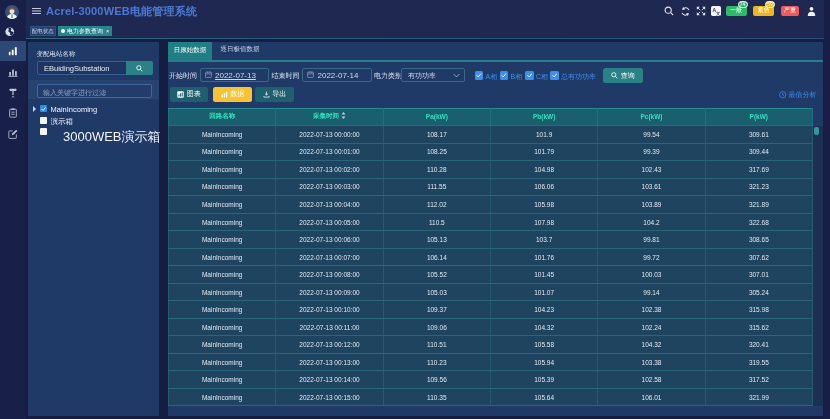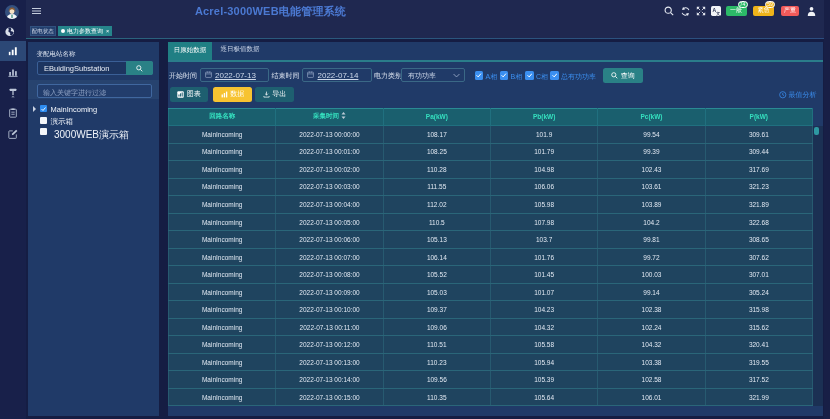--- a/index.html
+++ b/index.html
@@ -16,21 +16,21 @@
 <div class="abs" style="left:26px;top:38px;width:798px;height:1.2px;background:linear-gradient(90deg,#2a6a7e 0%,#2a5a7c 30%,#2c4d80 100%);"></div>
 
 <div class="abs" style="left:824px;top:0;width:6px;height:419px;background:#181f46;"></div>
 
 <svg class="abs" style="left:31.5px;top:8px" width="9" height="6" viewBox="0 0 9 6">
   <rect x="0" y="0" width="9" height="1" fill="#c5cddd"></rect>
   <rect x="0" y="2.5" width="9" height="1" fill="#c5cddd"></rect>
   <rect x="0" y="5" width="9" height="1" fill="#c5cddd"></rect>
 </svg>
 
-<div class="abs" style="left:46px;top:4px;width:300px;height:15px;font-size:11px;color:#4b79d2;font-weight:bold;letter-spacing:0.2px;text-align:right;">Acrel-3000WEB电能管理系统</div>
+<div class="abs" style="left:46px;top:4px;width:300px;height:15px;font-size:11px;color:#4b79d2;font-weight:bold;letter-spacing:0.2px;">Acrel-3000WEB电能管理系统</div>
 
 <svg class="abs" style="left:664px;top:6px" width="10" height="10" viewBox="0 0 10 10">
   <circle cx="4.2" cy="4.2" r="3.1" fill="none" stroke="#e8ecf4" stroke-width="1.1"></circle>
   <line x1="6.6" y1="6.6" x2="9.2" y2="9.2" stroke="#e8ecf4" stroke-width="1.1"></line>
 </svg>
 <svg class="abs" style="left:680px;top:5.5px" width="11" height="11" viewBox="0 0 24 24">
   <path d="M 19.5 9 A 8 8 0 0 0 5.5 7.5" fill="none" stroke="#e8ecf4" stroke-width="2.2"></path>
   <path d="M 4.5 15 A 8 8 0 0 0 18.5 16.5" fill="none" stroke="#e8ecf4" stroke-width="2.2"></path>
   <path d="M 6.5 2 L 5.2 8.6 L 11.5 7.2 z" fill="#e8ecf4"></path>
   <path d="M 17.5 22 L 18.8 15.4 L 12.5 16.8 z" fill="#e8ecf4"></path>
@@ -139,21 +139,21 @@
 
 <div class="abs" style="left:33px;top:105.5px;width:0;height:0;border-left:3.5px solid #c9d2e2;border-top:3px solid transparent;border-bottom:3px solid transparent;"></div>
 <div class="abs" style="left:39.5px;top:105px;width:7px;height:7px;background:#2e8cf0;border-radius:1px;"></div>
 <svg class="abs" style="left:40.5px;top:106.5px" width="5" height="4" viewBox="0 0 10 8">
     <path d="M1 4 l3 3 l5 -6" fill="none" stroke="#fff" stroke-width="1.8"></path>
   </svg>
 <div class="abs" style="left:50.5px;top:105px;font-size:7.5px;color:#f0f4fa;">MainIncoming</div>
 <div class="abs" style="left:39.5px;top:116.5px;width:7px;height:7px;background:#f4f6fa;border-radius:1px;"></div>
 <div class="abs" style="left:50.5px;top:116.5px;font-size:7.5px;color:#f0f4fa;">演示箱</div>
 <div class="abs" style="left:39.5px;top:128px;width:7px;height:7px;background:#f4f6fa;border-radius:1px;"></div>
-<div class="abs" style="left:54px;top:128px;font-size:10px;color:#f0f4fa;">3000WEB演示箱</div>
+<div class="abs" style="left:63px;top:128px;font-size:13px;color:#f0f4fa;">3000WEB演示箱</div>
 
 <div class="abs" style="left:168px;top:41.5px;width:654.5px;height:374.5px;background:#203a68;"></div>
 
 <div class="abs" style="left:168px;top:59.5px;width:654.5px;height:2px;background:#2a7d8a;"></div>
 <div class="abs flex" style="left:168px;top:41.5px;width:44px;height:18px;background:#207f84;justify-content:center;color:#fff;font-size:6.5px;">日原始数据</div>
 <div class="abs flex" style="left:216px;top:41.5px;width:48px;height:15px;justify-content:center;color:#ccd6e8;font-size:6.5px;">逐日极值数据</div>
 
 <div class="abs" style="left:169px;top:70.5px;font-size:7px;color:#dde4f0;">开始时间</div>
 <div class="abs" style="left:199.5px;top:68px;width:69.5px;height:13.5px;border:1px solid #3a6886;border-radius:2px;"></div>
 <svg class="abs" style="left:204.5px;top:71px" width="7" height="7" viewBox="0 0 24 24">
@@ -164,21 +164,21 @@
 </svg>
 <div class="abs" style="left:215px;top:70.5px;font-size:8px;color:#cdd8ea;text-decoration:underline;">2022-07-13</div>
 <div class="abs" style="left:271.5px;top:70.5px;font-size:7px;color:#dde4f0;">结束时间</div>
 <div class="abs" style="left:302px;top:68px;width:69.5px;height:13.5px;border:1px solid #3a6886;border-radius:2px;"></div>
 <svg class="abs" style="left:307px;top:71px" width="7" height="7" viewBox="0 0 24 24">
   <rect x="2" y="4" width="20" height="18" rx="2" fill="none" stroke="#93a5c4" stroke-width="2.4"></rect>
   <line x1="2" y1="10" x2="22" y2="10" stroke="#93a5c4" stroke-width="2.4"></line>
   <line x1="8" y1="1.5" x2="8" y2="6" stroke="#93a5c4" stroke-width="2.4"></line>
   <line x1="16" y1="1.5" x2="16" y2="6" stroke="#93a5c4" stroke-width="2.4"></line>
 </svg>
-<div class="abs" style="left:317.5px;top:70.5px;font-size:8px;color:#cdd8ea;text-decoration:underline;">2022-07-14</div>
+<div class="abs" style="left:317.5px;top:70.5px;font-size:8px;color:#cdd8ea;">2022-07-14</div>
 <div class="abs" style="left:374px;top:70.5px;font-size:7px;color:#dde4f0;">电力类别</div>
 <div class="abs" style="left:400.5px;top:68px;width:64.5px;height:13.5px;border:1px solid #3a6886;border-radius:2px;"></div>
 <div class="abs" style="left:408px;top:71px;font-size:7px;color:#cdd8ea;">有功功率</div>
 <svg class="abs" style="left:453px;top:72.5px" width="7" height="5" viewBox="0 0 12 8">
     <path d="M1 1.5 l5 5 l5 -5" fill="none" stroke="#93a5c4" stroke-width="1.6"></path>
   </svg>
 
 <div class="abs" style="left:474.5px;top:71px;width:8.5px;height:8.5px;background:#3b8ff0;border-radius:1.5px;"></div>
 <svg class="abs" style="left:476px;top:73px" width="5.5" height="4.5" viewBox="0 0 10 8">
     <path d="M1 4 l3 3 l5 -6" fill="none" stroke="#fff" stroke-width="1.8"></path>

